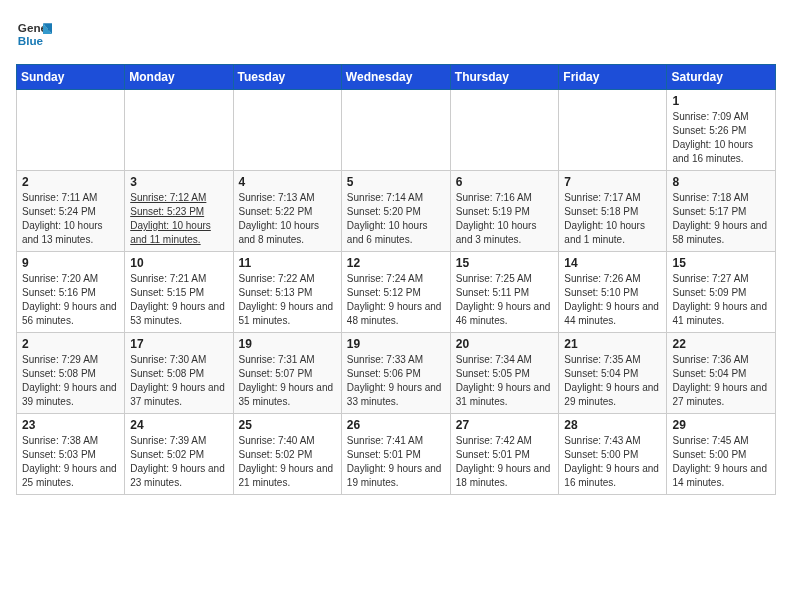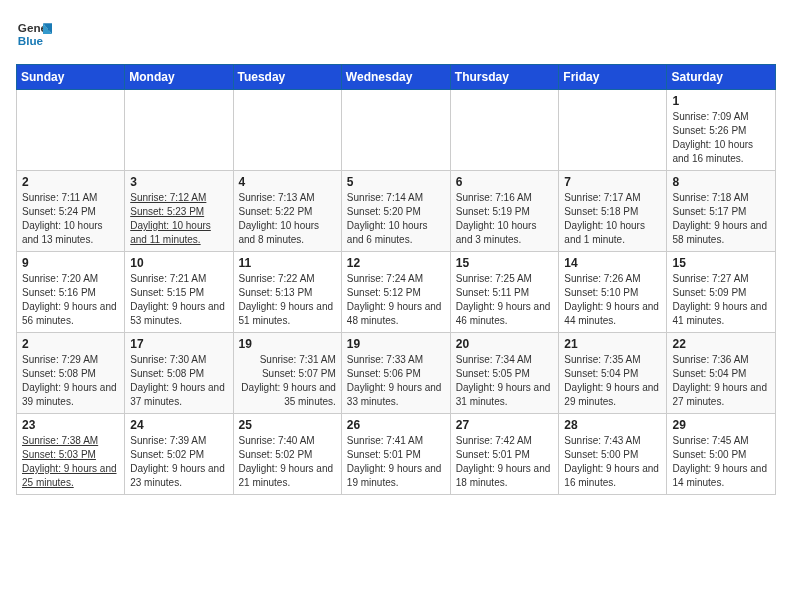--- a/index.html
+++ b/index.html
@@ -224,21 +224,21 @@
 Daylight: 9 hours and 39 minutes.</div>
         </td>
         <td>
           <span class="day-num">17</span>
           <div class="day-info" style="white-space: pre-line;">Sunrise: 7:30 AM
 Sunset: 5:08 PM
 Daylight: 9 hours and 37 minutes.</div>
         </td>
         <td>
           <span class="day-num">19</span>
-          <div class="day-info" style="white-space: pre-line; text-align: right;">Sunrise: 7:31 AM
+          <div class="day-info" style="white-space: pre-line;">Sunrise: 7:31 AM
 Sunset: 5:07 PM
 Daylight: 9 hours and 35 minutes.</div>
         </td>
         <td>
           <span class="day-num">19</span>
           <div class="day-info" style="white-space: pre-line;">Sunrise: 7:33 AM
 Sunset: 5:06 PM
 Daylight: 9 hours and 33 minutes.</div>
         </td>
         <td>
@@ -256,21 +256,21 @@
         <td>
           <span class="day-num">22</span>
           <div class="day-info" style="white-space: pre-line;">Sunrise: 7:36 AM
 Sunset: 5:04 PM
 Daylight: 9 hours and 27 minutes.</div>
         </td>
       </tr>
       <tr>
         <td>
           <span class="day-num">23</span>
-          <div class="day-info" style="white-space: pre-line; text-decoration: underline;">Sunrise: 7:38 AM
+          <div class="day-info" style="white-space: pre-line;">Sunrise: 7:38 AM
 Sunset: 5:03 PM
 Daylight: 9 hours and 25 minutes.</div>
         </td>
         <td>
           <span class="day-num">24</span>
           <div class="day-info" style="white-space: pre-line;">Sunrise: 7:39 AM
 Sunset: 5:02 PM
 Daylight: 9 hours and 23 minutes.</div>
         </td>
         <td>

